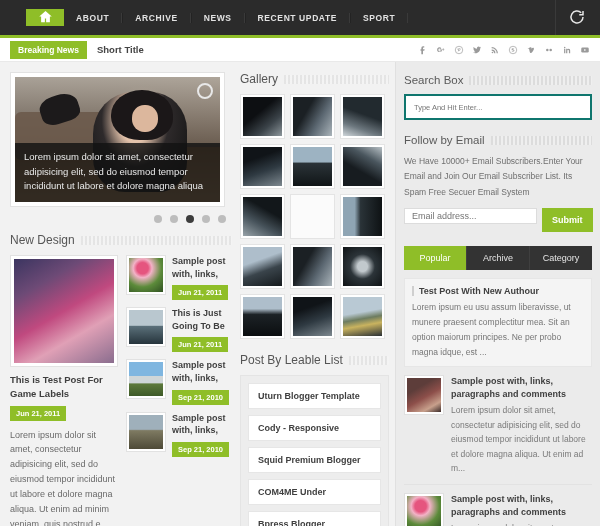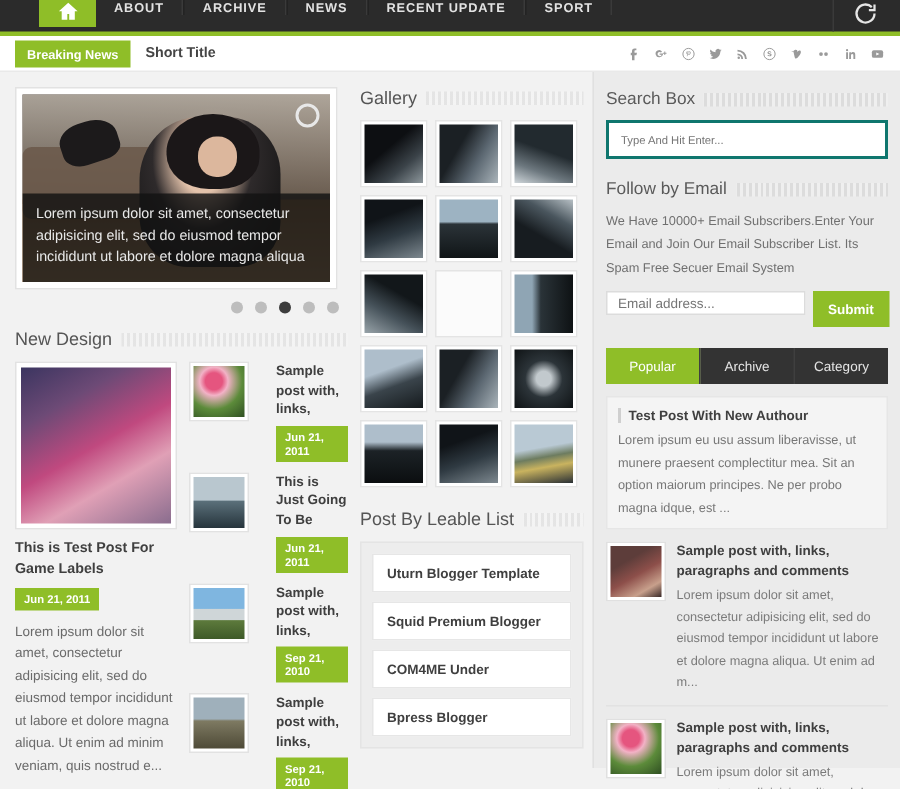--- a/index.html
+++ b/index.html
@@ -5,21 +5,21 @@
   * { box-sizing: border-box; margin:0; padding:0; }
   html, body {
     width:600px; height:526px; overflow:hidden;
     background:#f0f0f0;
     font-family:"Liberation Sans", sans-serif;
     font-size:11px; color:#555;
   }
   .page { width:600px; height:526px; position:relative; background:#f2f2f2; }
 
   
-  .topbar { height:24px; background:#2b2b2b; display:flex; align-items:flex-start;
+  .topbar { height:38px; background:#2b2b2b; display:flex; align-items:center;
             border-bottom:3px solid #8fbe28; position:relative; }
   .home-btn { width:38px; background:#8fbe28; display:flex; align-items:center; justify-content:center;
               margin-left:26px; }
   .home-btn svg { width:15px; height:15px; fill:#fff; }
   .nav-items { display:flex; align-items:stretch; }
   .nav-item { display:flex; align-items:center; padding:0 12px; color:#e2e2e2;
               font-size:8.5px; font-weight:bold; letter-spacing:.6px;
               border-right:1px solid #3a3a3a; border-left:1px solid #232323; cursor:pointer; }
   .nav-item:first-child { border-left:none; }
   .refresh-btn { position:absolute; right:14px; top:0; bottom:0; display:flex; align-items:center;
@@ -84,21 +84,21 @@
   
   .nd-wrap { display:flex; gap:8px; }
   .nd-left { width:108px; }
   .nd-thumb { width:108px; height:112px; border:1px solid #e2e2e2; background:#fff; padding:3px; }
   .nd-thumb .im { width:100%; height:100%; }
   .nd-title { font-size:9.5px; font-weight:bold; color:#3f3f3f; line-height:1.45; margin-top:6px; }
   .date-badge { display:inline-block; background:#8fbe28; color:#fff; font-size:7.5px;
                 font-weight:bold; padding:3px 6px; margin-top:5px; }
   .nd-ex { font-size:9px; line-height:1.65; color:#6a6a6a; margin-top:7px; }
   .nd-right { width:108px; display:flex; flex-direction:column; gap:7px; }
-  .nd-item { display:flex; gap:18px; }
+  .nd-item { display:flex; gap:6px; }
   .nd-item .ph { width:40px; height:40px; border:1px solid #e2e2e2; background:#fff; padding:2px; flex:0 0 auto;}
   .nd-item .ph .im { width:100%; height:100%; }
   .nd-item .tx { font-size:9px; font-weight:bold; color:#3f3f3f; line-height:1.4; }
 
   
   .gal-grid { display:flex; flex-wrap:wrap; gap:5px; }
   .gal-cell { width:45px; height:45px; border:1px solid #e4e4e4; background:#fff; padding:2px; }
   .gal-cell .im { width:100%; height:100%; }
   .gal-cell.empty { background:#fbfbfb; }
 
@@ -389,20 +389,21 @@
           </div>
       </div>
 
       <div class="pll">
         <div class="sec-head">
           <div class="t">Post By Leable List</div>
           <div class="rule"></div>
         </div>
         <div class="pll-box">
           <div class="pll-item">Uturn Blogger Template</div>
+          <div class="pll-item">Cody - Responsive</div>
           <div class="pll-item">Squid Premium Blogger</div>
           <div class="pll-item">COM4ME Under</div>
           <div class="pll-item">Bpress Blogger</div>
         </div>
       </div>
     </div>
 
     <div class="right-col">
 
       <div class="sb-head">

